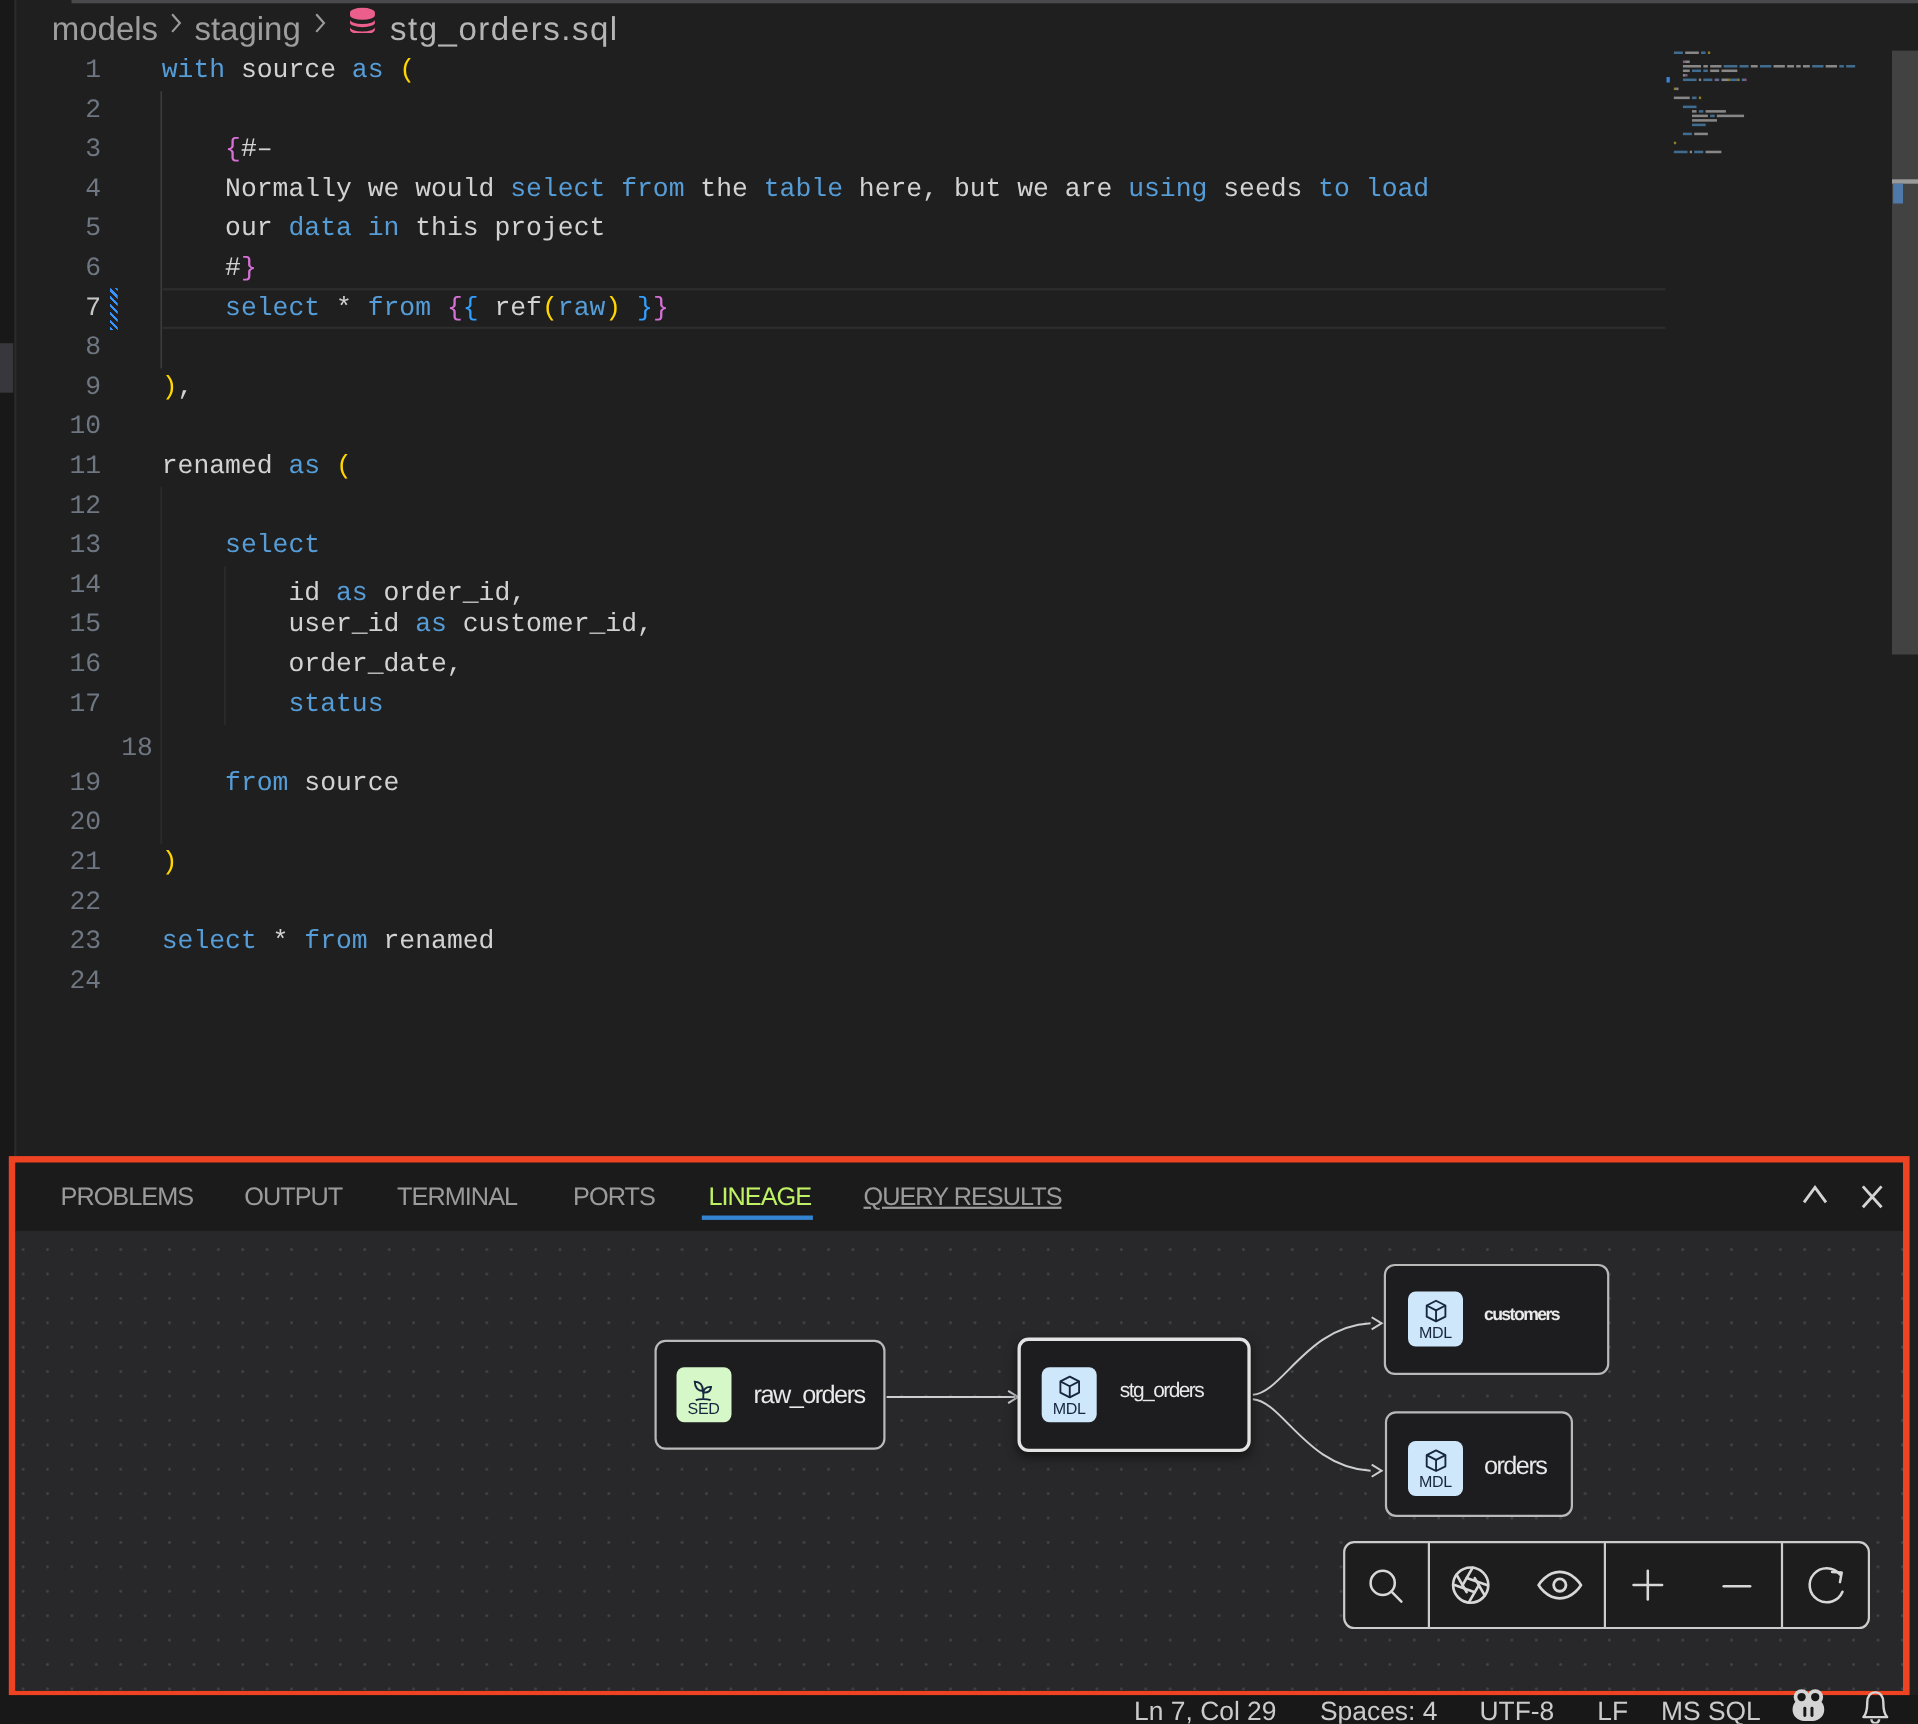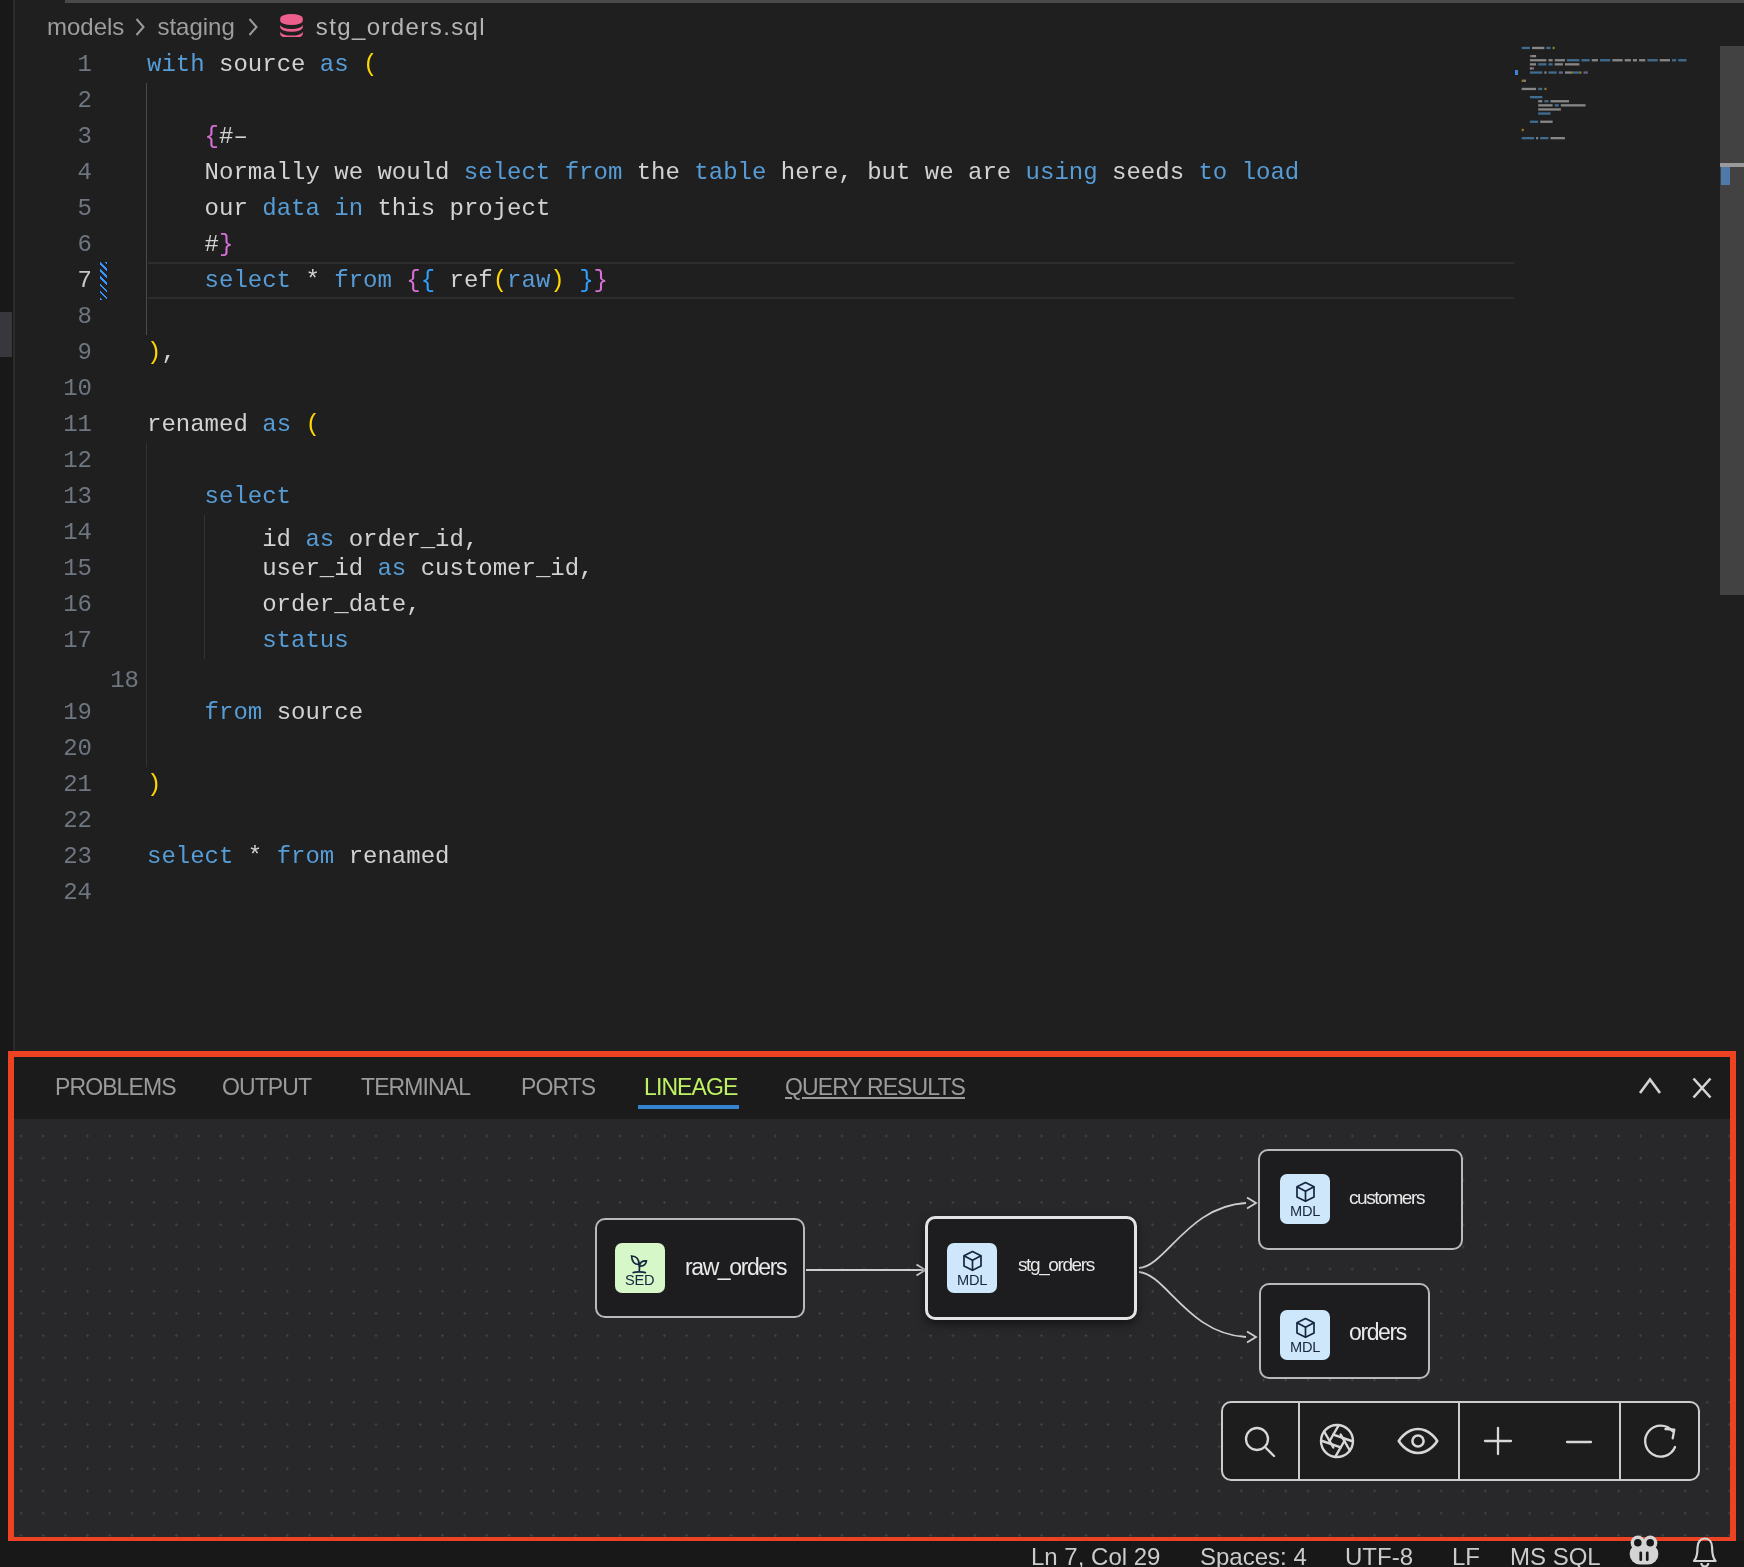--- a/index.html
+++ b/index.html
@@ -17,21 +17,21 @@
 </style>
 </head>
 <body>
 
 <div class="abs" style="left:65px;top:0;width:1679px;height:3px;background:#4a4a4c;"></div>
 
 <div class="abs" style="left:0;top:0;width:13px;height:1567px;background:#181818;"></div>
 <div class="abs" style="left:0;top:312px;width:12px;height:45px;background:#37373d;"></div>
 <div class="abs" style="left:13px;top:0;width:2px;height:1567px;background:#2b2b2b;"></div>
 
-<div class="abs" style="left:47px;top:10px;height:34px;font-size:24px;color:#9d9d9d;display:flex;align-items:center;">
+<div class="abs" style="left:47px;top:10px;height:34px;font-size:30px;color:#9d9d9d;display:flex;">
   <span>models</span>
   <svg width="12" height="22" viewBox="0 0 12 22" style="margin:0 11px 0 10px;">
       <path d="M2.5 3 L9.5 11 L2.5 19" stroke="#9a9a9a" stroke-width="2" fill="none"></path>
     </svg>
   <span>staging</span>
   <svg width="12" height="22" viewBox="0 0 12 22" style="margin:0 11px 0 12px;">
       <path d="M2.5 3 L9.5 11 L2.5 19" stroke="#9a9a9a" stroke-width="2" fill="none"></path>
     </svg>
   <svg width="25" height="25" viewBox="0 0 25 25" style="margin:-5px 12px 0 9px;">
     <g fill="#ec5f8d">
@@ -234,21 +234,21 @@
       <g fill="none" stroke="#16263f" stroke-width="1.7" stroke-linejoin="round">
         <path d="M25.5 8.5 L34 12.8 L34 23 L25.5 27.3 L17 23 L17 12.8 Z"></path>
         <path d="M17 12.8 L25.5 17.2 L34 12.8"></path>
         <path d="M25.5 17.2 L25.5 27.3"></path>
       </g>
       <text x="25" y="42" text-anchor="middle" font-family="Liberation Sans" font-size="14.6" letter-spacing="-0.3" fill="#16263f">MDL</text>
     </svg></div>
 
 <div class="abs" style="left:685px;top:1254px;font-size:23px;letter-spacing:-1.4px;color:#e9e9e9;">raw_orders</div>
 <div class="abs" style="left:1018px;top:1254px;font-size:19px;letter-spacing:-1.4px;color:#e9e9e9;">stg_orders</div>
-<div class="abs" style="left:1349px;top:1187px;font-size:19px;letter-spacing:-1.4px;color:#e9e9e9;">customers</div>
+<div class="abs" style="left:1349px;top:1187px;font-size:16px;letter-spacing:-1.4px;color:#e9e9e9;font-weight:bold;">customers</div>
 <div class="abs" style="left:1349px;top:1319px;font-size:23px;letter-spacing:-1.4px;color:#e9e9e9;">orders</div>
 
 <svg class="abs" style="left:1220px;top:1398px;" width="484" height="88" viewBox="0 0 484 88">
   <rect x="2" y="4" width="477" height="78" rx="9" fill="#1d1d1e" stroke="#cccccc" stroke-width="2"></rect>
   <line x1="79" y1="4" x2="79" y2="82" stroke="#cccccc" stroke-width="2"></line>
   <line x1="239" y1="4" x2="239" y2="82" stroke="#cccccc" stroke-width="2"></line>
   <line x1="400" y1="4" x2="400" y2="82" stroke="#cccccc" stroke-width="2"></line>
   <g fill="none" stroke="#d8d8d8" stroke-width="2.3" stroke-linecap="round" stroke-linejoin="round">
 
     <circle cx="37" cy="41" r="11"></circle>

